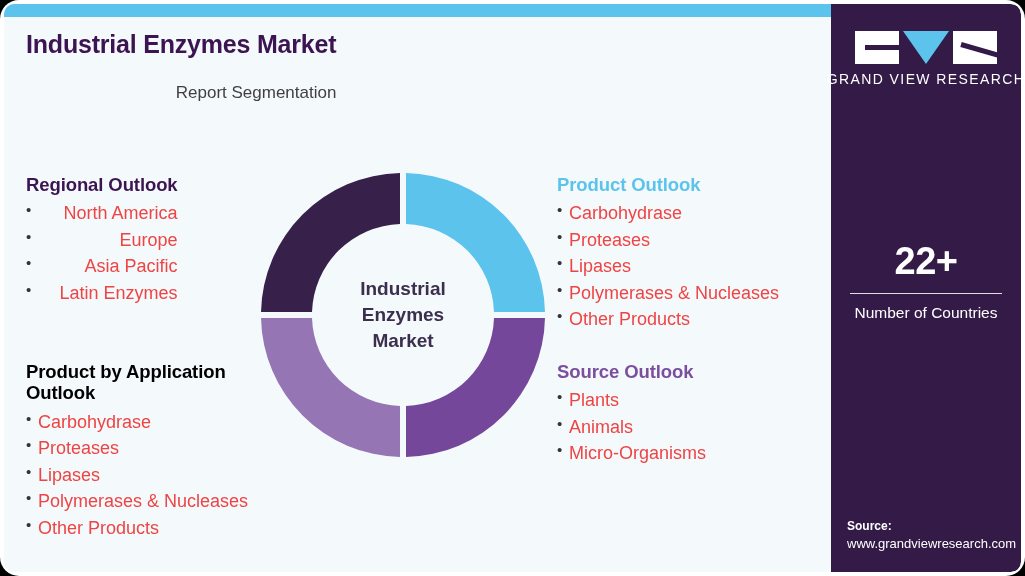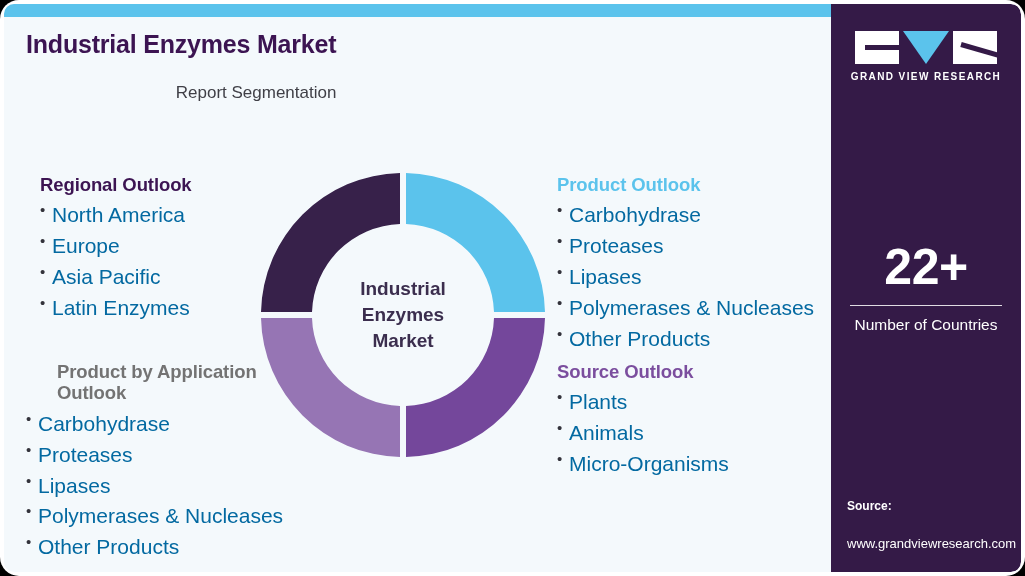--- a/index.html
+++ b/index.html
@@ -76,34 +76,34 @@
   }
   .logo-v {
     width:0; height:0;
     border-left:23px solid transparent;
     border-right:23px solid transparent;
     border-top:33px solid #5bc3ec;
   }
   .logo-text {
     margin-top:7px;
     color:#ffffff;
-    font-size:10px;
-    font-weight:bold;
+    font-size:14px;
+    font-weight:normal;
     letter-spacing:1.4px;
     white-space:nowrap;
   }
   .stat-block {
     position:absolute;
     left:0; top:238px;
     width:190px;
     text-align:center;
     color:#ffffff;
   }
   .stat-number {
-    font-size:50px;
+    font-size:38px;
     font-weight:bold;
     line-height:1;
     letter-spacing:-0.5px;
   }
   .stat-rule {
     width:152px; height:1px;
     background:#ffffff;
     margin:13px auto 9px auto;
     opacity:0.85;
   }
@@ -112,21 +112,21 @@
     line-height:1.35;
   }
   .source-block {
     position:absolute;
     left:16px; bottom:18px;
     width:176px;
     color:#ffffff;
     line-height:1.45;
   }
   .source-label { font-size:12px; font-weight:bold; }
-  .source-url   { font-size:13px;margin-top:20px; }
+  .source-url   { font-size:13px; }
   
   .header { position:absolute; left:22px; top:26px; }
   .page-title {
     font-size:25px;
     font-weight:bold;
     color:#3c1452;
     letter-spacing:-0.2px;
   }
   .page-subtitle {
     margin-top:24px;
@@ -138,41 +138,41 @@
   .outlook { position:absolute; }
   .outlook h3 {
     font-size:18.5px;
     font-weight:bold;
     line-height:1.16;
     margin-bottom:5px;
     letter-spacing:-0.1px;
   }
   .outlook ul { list-style:none; }
   .outlook li {
-    font-size:21px;
-    color:#0369a1;
+    font-size:18px;
+    color:#ef4444;
     line-height:1.47;
     padding-left:12px;
     position:relative;
     white-space:nowrap;
   }
   .outlook li::before {
     content:"\2022";
     position:absolute;
     left:0; top:-1px;
     color:#33333b;
     font-size:15px;
   }
-  #regional-outlook { left:36px; top:170px; }
+  #regional-outlook { left:22px; top:170px;text-align:right; }
   #product-outlook  { left:553px; top:170px; }
   #app-outlook      { left:22px; top:357px; width:250px; }
   #source-outlook   { left:553px; top:357px; }
   #regional-outlook h3 { color:#3c1452; }
   #product-outlook  h3 { color:#5bc3ec; }
-  #app-outlook      h3 { color:#737373;margin-left:31px; }
+  #app-outlook      h3 { color:#000000; }
   #source-outlook   h3 { color:#7b4e9e; }
   
   .donut-wrap {
     position:absolute;
     left:253px; top:165px;
     width:292px; height:292px;font-weight:bold;
   }
   .donut-center {
     position:absolute;
     left:0; top:0;

